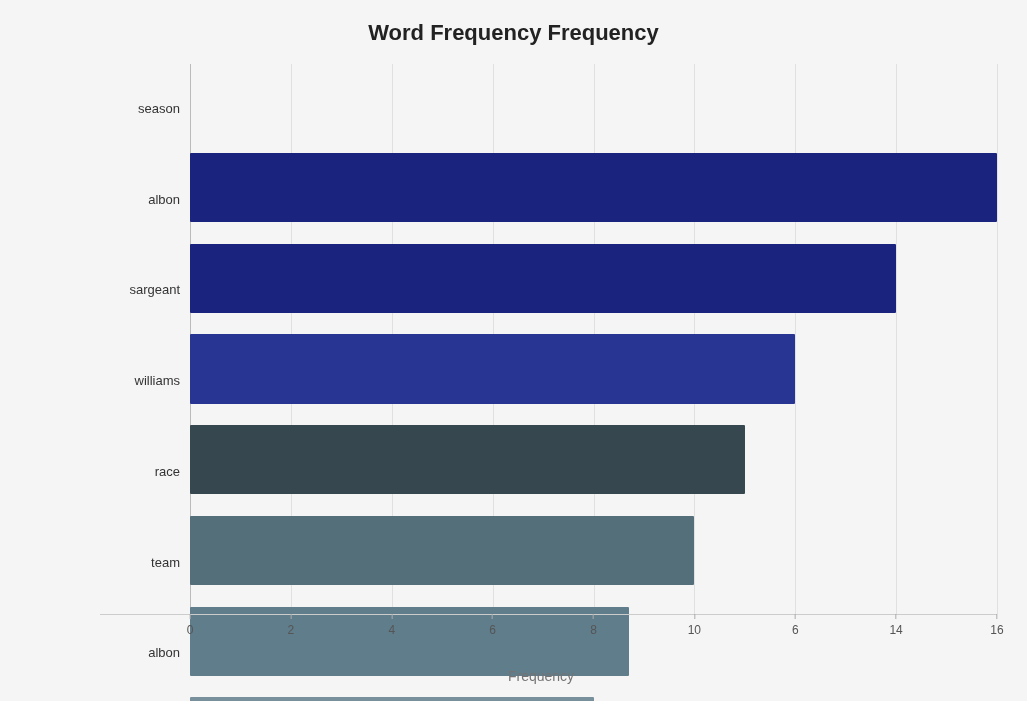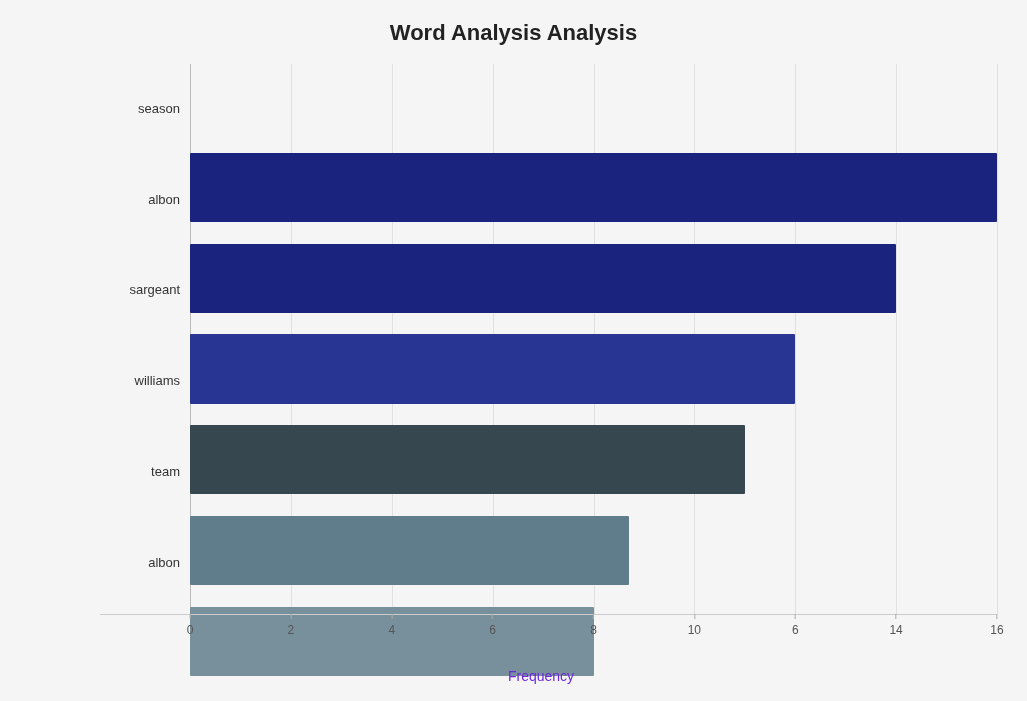--- a/index.html
+++ b/index.html
@@ -106,21 +106,21 @@
       color: #555;
       margin-top: 4px;
     }
     .x-axis-title {
       position: absolute;
       bottom: -30px;
       left: 0;
       right: 15px;
       text-align: center;
       font-size: 14px;
-      color: #6d28d9;
+      color: #737373;
     }
     
     .grid-lines {
       position: absolute;
       top: 0;
       left: 0;
       right: 0;
       bottom: 40px;
     }
     .grid-line {
@@ -128,21 +128,21 @@
       top: 0;
       bottom: 0;
       width: 1px;
       background: #ddd;
     }
   </style>
 </head>
 <body>
 
 <div class="chart-container">
-  <div class="chart-title">Word Analysis Analysis</div>
+  <div class="chart-title">Word Frequency Frequency</div>
   <div class="chart-area">
     <div class="grid-lines" id="grid-lines">
         <div class="grid-line" style="left: calc(90px + ((0% * (100% - 90px)) * (1 / 100%))); background: rgb(187, 187, 187);"></div>
         <div class="grid-line" style="left: calc(90px + ((12.5% * (100% - 90px)) * (1 / 100%))); background: rgb(224, 224, 224);"></div>
         <div class="grid-line" style="left: calc(90px + ((25% * (100% - 90px)) * (1 / 100%))); background: rgb(224, 224, 224);"></div>
         <div class="grid-line" style="left: calc(90px + ((37.5% * (100% - 90px)) * (1 / 100%))); background: rgb(224, 224, 224);"></div>
         <div class="grid-line" style="left: calc(90px + ((50% * (100% - 90px)) * (1 / 100%))); background: rgb(224, 224, 224);"></div>
         <div class="grid-line" style="left: calc(90px + ((62.5% * (100% - 90px)) * (1 / 100%))); background: rgb(224, 224, 224);"></div>
         <div class="grid-line" style="left: calc(90px + ((75% * (100% - 90px)) * (1 / 100%))); background: rgb(224, 224, 224);"></div>
         <div class="grid-line" style="left: calc(90px + ((87.5% * (100% - 90px)) * (1 / 100%))); background: rgb(224, 224, 224);"></div>
@@ -167,20 +167,26 @@
             <div class="bar" style="width: 75%; background-color: rgb(40, 53, 147);"></div>
           </div>
         </div>
         <div class="bar-row">
           <div class="bar-label">williams</div>
           <div class="bar-track">
             <div class="bar" style="width: 68.75%; background-color: rgb(55, 71, 79);"></div>
           </div>
         </div>
         <div class="bar-row">
+          <div class="bar-label">race</div>
+          <div class="bar-track">
+            <div class="bar" style="width: 62.5%; background-color: rgb(84, 110, 122);"></div>
+          </div>
+        </div>
+        <div class="bar-row">
           <div class="bar-label">team</div>
           <div class="bar-track">
             <div class="bar" style="width: 54.375%; background-color: rgb(96, 125, 139);"></div>
           </div>
         </div>
         <div class="bar-row">
           <div class="bar-label">albon</div>
           <div class="bar-track">
             <div class="bar" style="width: 50%; background-color: rgb(120, 144, 156);"></div>
           </div>

